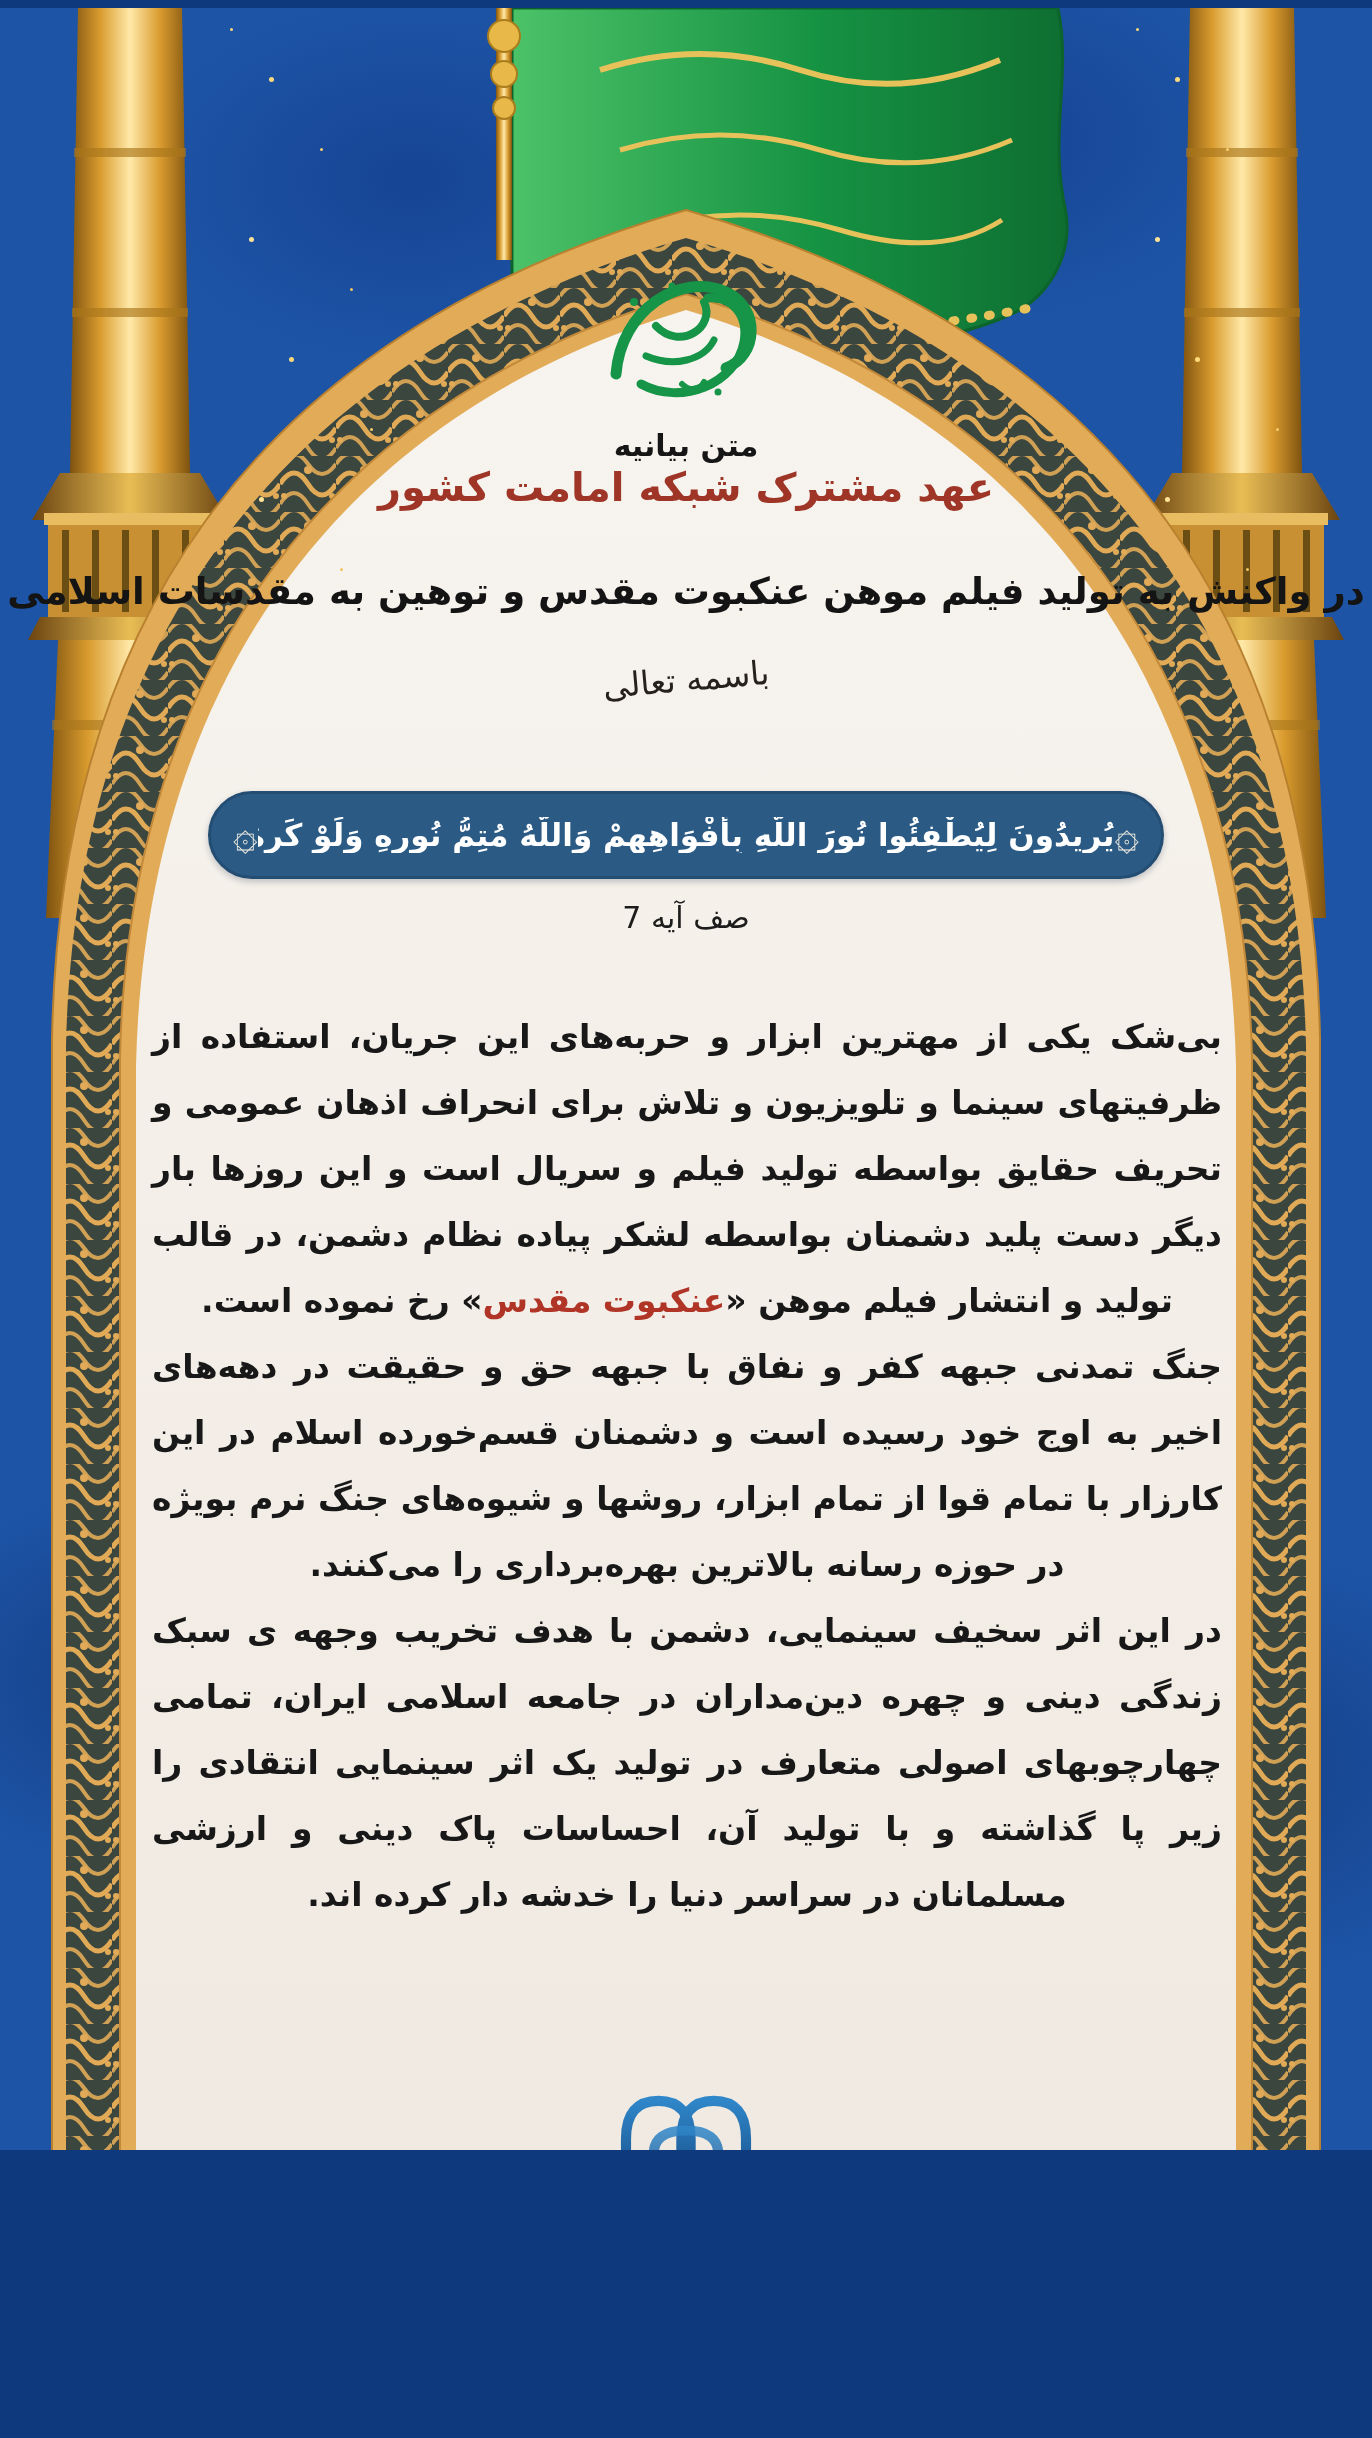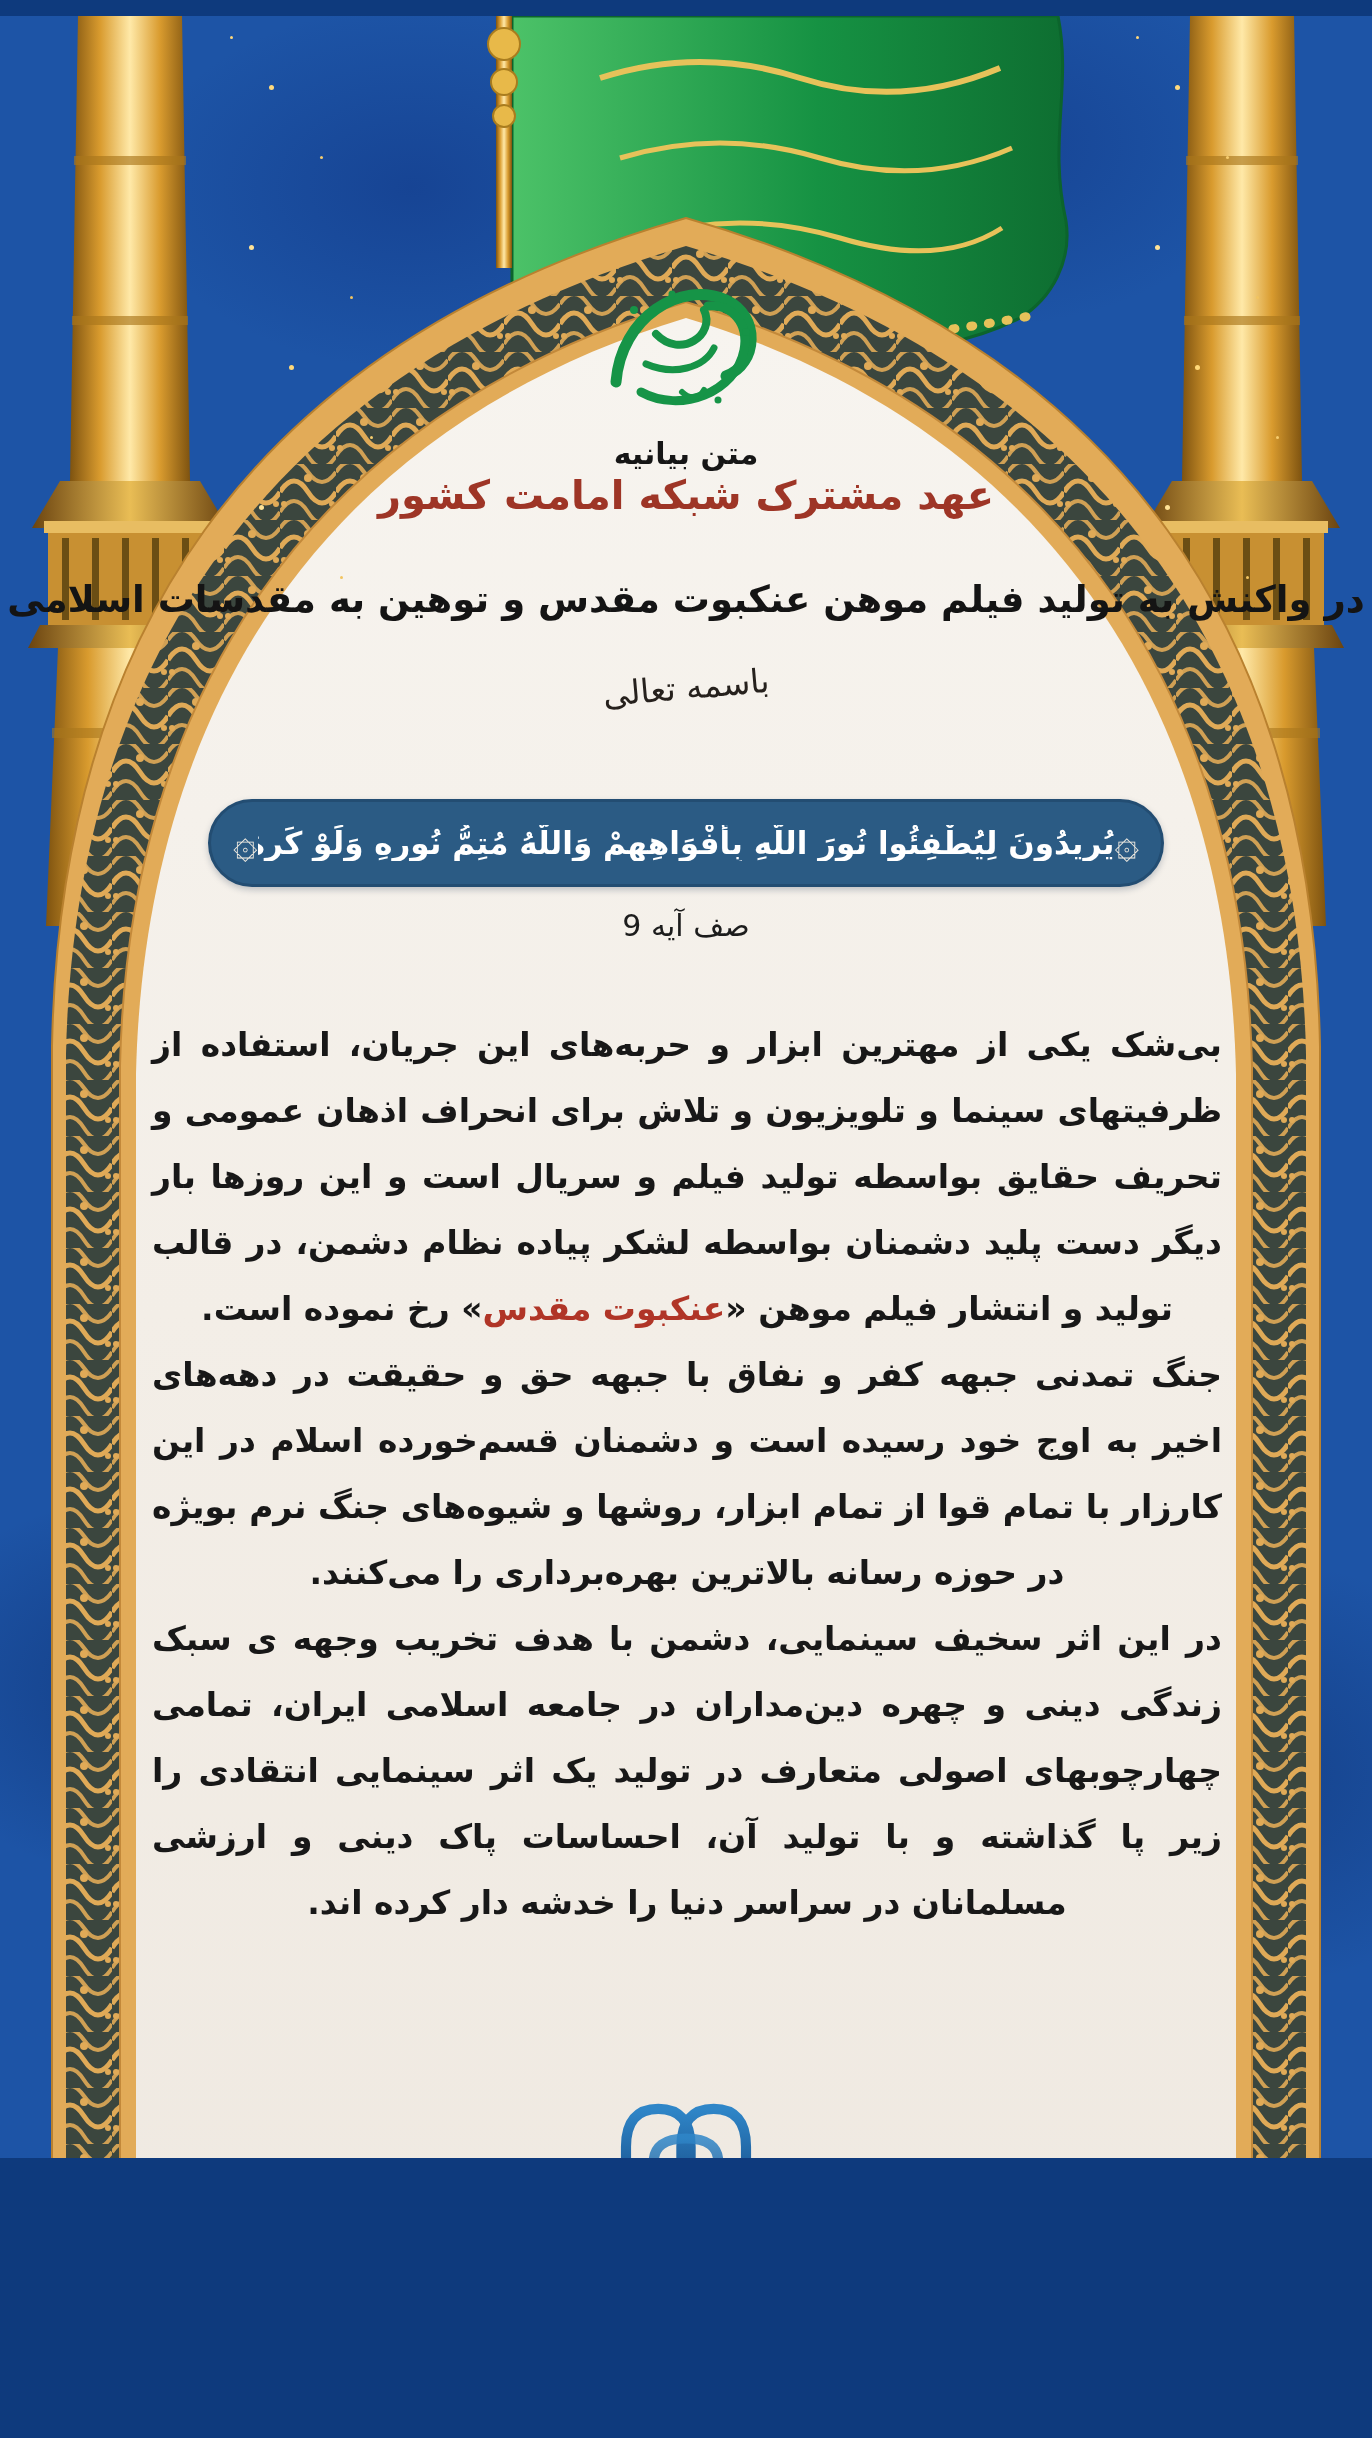--- a/index.html
+++ b/index.html
@@ -3,21 +3,21 @@
 <meta charset="utf-8">
 <style>
   html,body{margin:0;padding:0;}
   body{
     font-family:"DejaVu Sans","Liberation Sans",sans-serif;
     background:#0e3a7d;
   }
   .poster{
     position:relative;
     width:1372px;height:2142px;
-    margin:16px auto;
+    margin:8px auto;
     overflow:hidden;
     background:
       radial-gradient(ellipse 420px 300px at 12% 78%, rgba(8,34,92,.45), transparent 65%),
       radial-gradient(ellipse 500px 340px at 88% 82%, rgba(8,34,92,.4), transparent 65%),
       radial-gradient(ellipse 600px 380px at 50% 97%, rgba(10,40,100,.5), transparent 70%),
       radial-gradient(ellipse 420px 280px at 30% 8%, rgba(16,52,130,.5), transparent 65%),
       radial-gradient(ellipse 420px 280px at 72% 6%, rgba(16,52,130,.5), transparent 65%),
       #1d54a6;
     direction:rtl;
   }
@@ -183,21 +183,21 @@
   <div class="layer centered kicker">متن بیانیه</div>
   <div class="layer centered title">عهد مشترک شبکه امامت کشور</div>
   <div class="layer centered subtitle">در واکنش به تولید فیلم موهن عنکبوت مقدس و توهین به مقدسات اسلامی</div>
   <div class="layer centered bismillah">باسمه تعالی</div>
 
   <div class="layer banner">
     <span class="rosette">۞</span>
     <span class="verse-text">يُرِيدُونَ لِيُطْفِئُوا نُورَ اللَّهِ بِأَفْوَاهِهِمْ وَاللَّهُ مُتِمُّ نُورِهِ وَلَوْ كَرِهَ الْكَافِرُونَ</span>
     <span class="rosette">۞</span>
   </div>
-  <div class="layer centered verse-ref">صف آیه 9</div>
+  <div class="layer centered verse-ref">صف آیه 7</div>
 
   <div class="layer bodytext">
     <p><span>بی‌شک یکی از مهترین ابزار و حربه‌های این جریان، استفاده از ظرفیتهای سینما و تلویزیون و تلاش برای انحراف اذهان عمومی و تحریف حقایق بواسطه تولید فیلم و سریال است و این روزها بار دیگر دست پلید دشمنان بواسطه لشکر پیاده نظام دشمن، در قالب تولید و انتشار فیلم موهن «</span><span class="hl">عنکبوت مقدس</span><span>» رخ نموده است.</span></p>
     <p>جنگ تمدنی جبهه کفر و نفاق با جبهه حق و حقیقت در دهه‌های اخیر به اوج خود رسیده است و دشمنان قسم‌خورده اسلام در این کارزار با تمام قوا از تمام ابزار، روشها و شیوه‌های جنگ نرم بویژه در حوزه رسانه بالاترین بهره‌برداری را می‌کنند.</p>
     <p>در این اثر سخیف سینمایی، دشمن با هدف تخریب وجهه ی سبک زندگی دینی و چهره دین‌مداران در جامعه اسلامی ایران، تمامی چهارچوبهای اصولی متعارف در تولید یک اثر سینمایی انتقادی را زیر پا گذاشته و با تولید آن، احساسات پاک دینی و ارزشی مسلمانان در سراسر دنیا را خدشه دار کرده اند.</p>
   </div>
 
   <div class="layer centered logo" style="left:0;right:0;text-decoration:underline;">
     <svg width="150" height="120" viewBox="0 0 160 130" aria-hidden="true">
       <defs>

